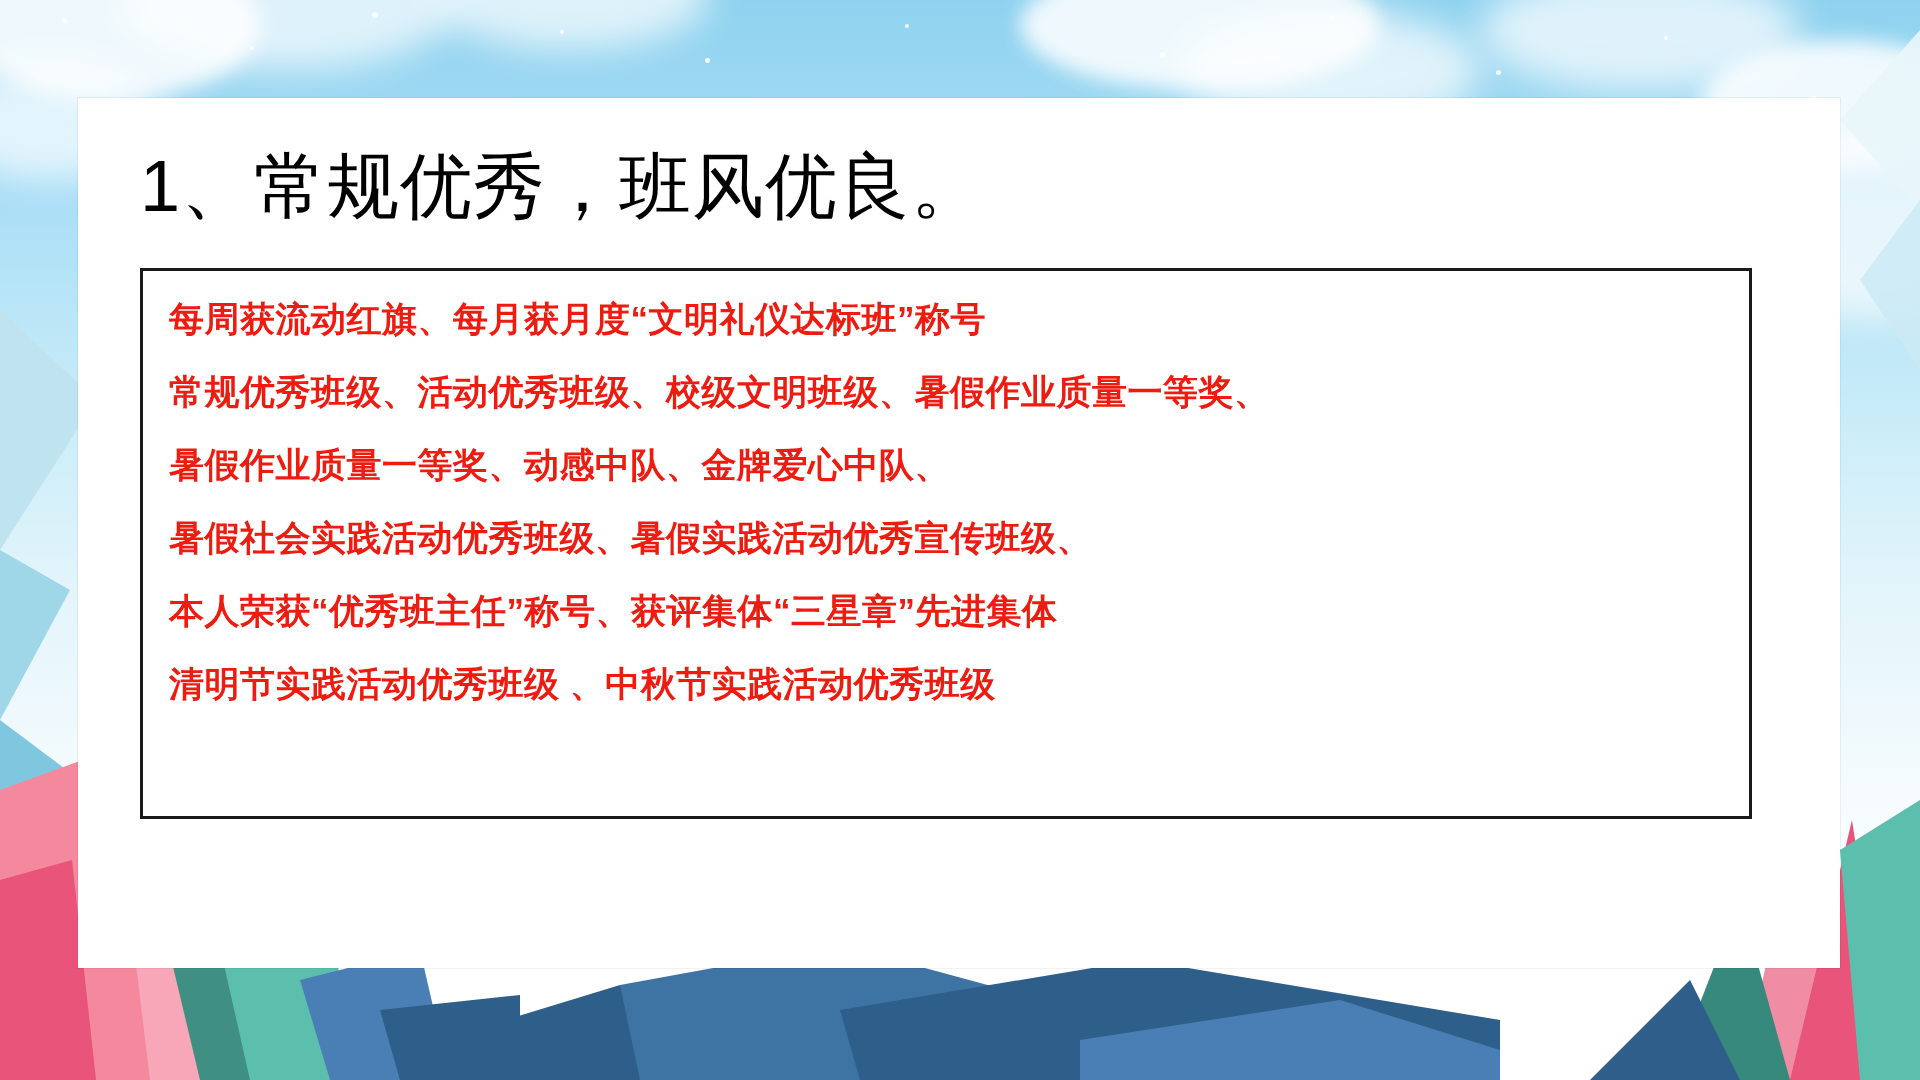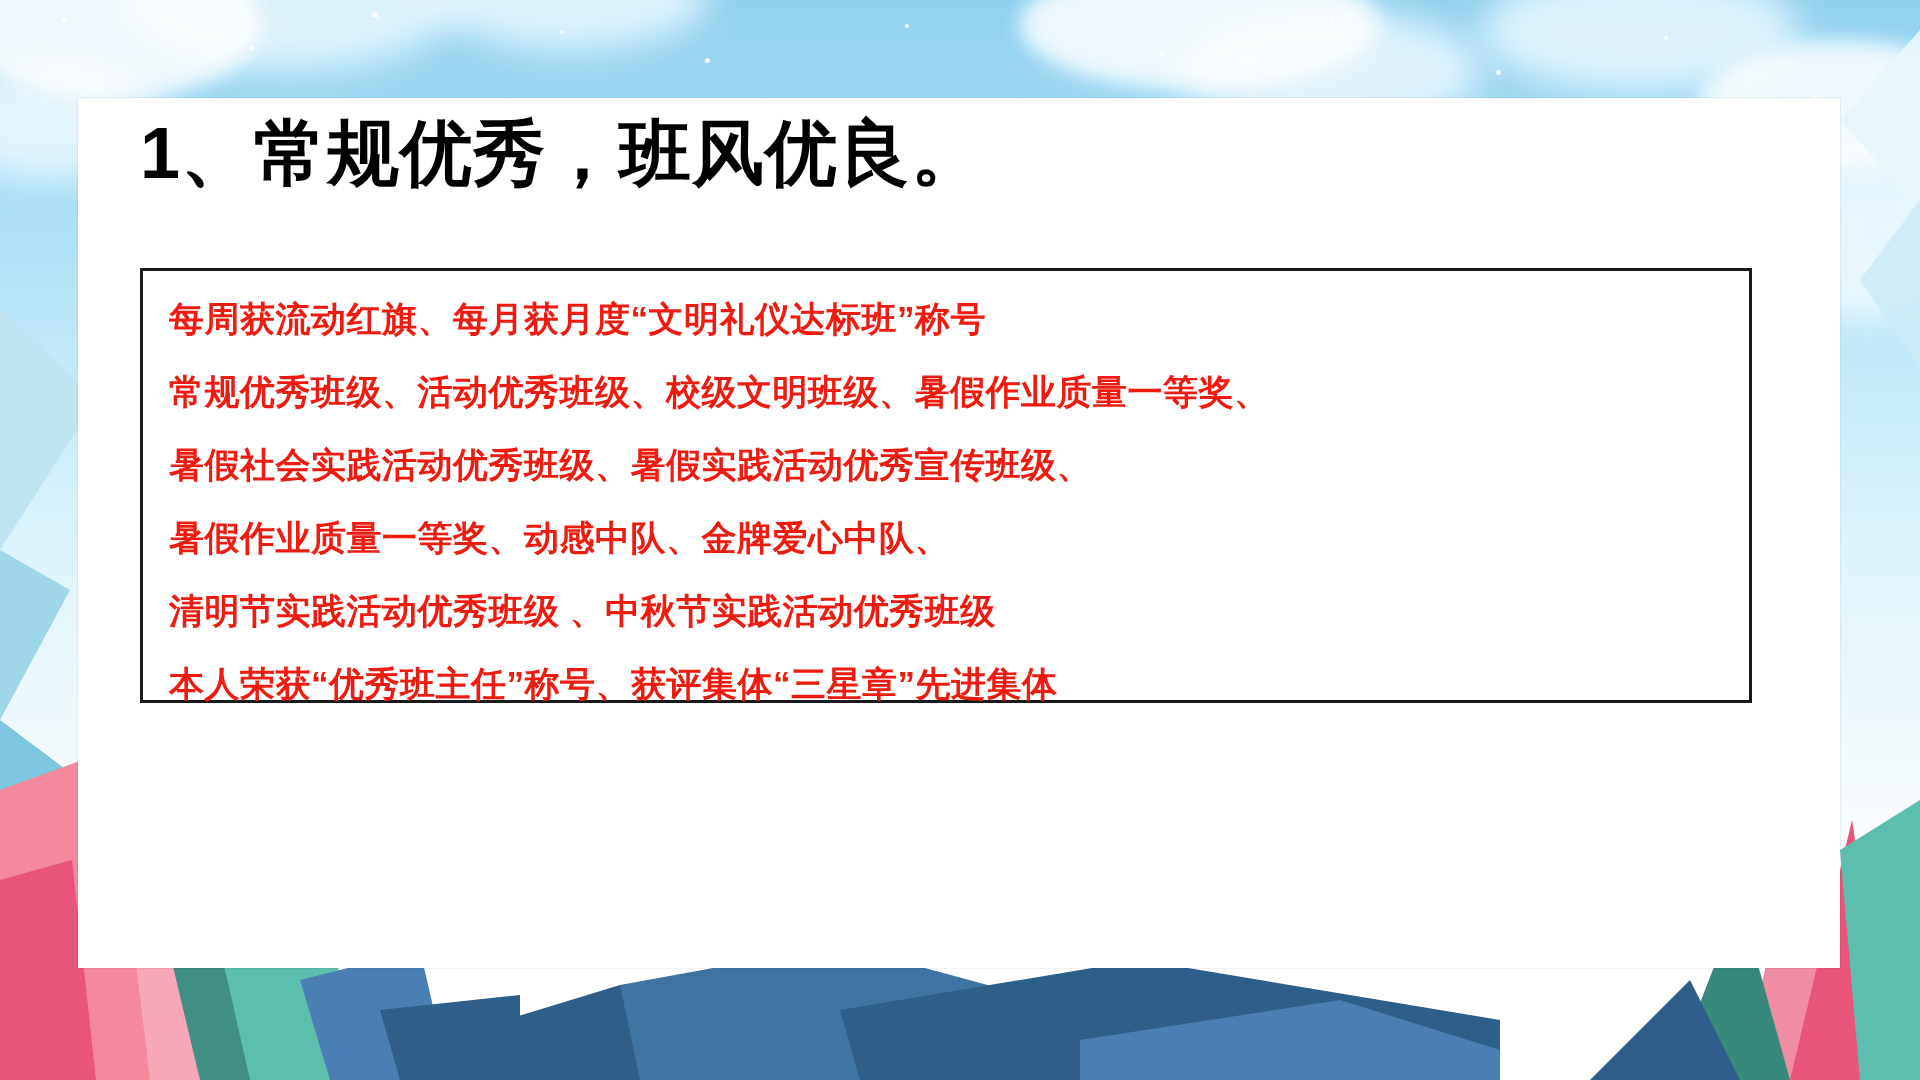--- a/index.html
+++ b/index.html
@@ -42,35 +42,35 @@
     top: 98px;
     width: 1762px;
     height: 870px;
     background: #ffffff;
     box-shadow: 0 0 0 1px rgba(0,0,0,0.05);
   }
 
   #title {
     position: absolute;
     left: 62px;
-    top: 16px;
+    top: 49px;
     font-size: 72px;
-    font-weight: 700;
+    font-weight: 400;
     color: #000000;
     letter-spacing: 1px;
     white-space: nowrap;
     line-height: 1.1;
   }
 
   #content-box {
     position: absolute;
     left: 62px;
     top: 170px;
     width: 1612px;
-    height: 435px;
+    height: 551px;
     border: 3px solid #1a1a1a;
     box-sizing: border-box;
     padding: 30px 26px 10px 26px;
   }
 
   .red-line {
     color: #ee1c10;
     font-size: 35px;
     font-weight: 700;
     line-height: 1.0;
@@ -145,21 +145,21 @@
     <polygon points="120,200 60,280 120,370" fill="#cbeaf5" opacity="0.85"></polygon>
   </svg>
 
   <div id="card">
 
     <div id="title">1、常规优秀，班风优良。</div>
 
     <div id="content-box">
       <p class="red-line">每周获流动红旗、每月获月度“文明礼仪达标班”称号</p>
       <p class="red-line">常规优秀班级、活动优秀班级、校级文明班级、暑假作业质量一等奖、</p>
+      <p class="red-line">暑假作业质量一等奖、动感中队、金牌爱心中队、</p>
       <p class="red-line">暑假社会实践活动优秀班级、暑假实践活动优秀宣传班级、</p>
-      <p class="red-line">暑假作业质量一等奖、动感中队、金牌爱心中队、</p>
+      <p class="red-line">本人荣获“优秀班主任”称号、获评集体“三星章”先进集体</p>
       <p class="red-line">清明节实践活动优秀班级 、中秋节实践活动优秀班级</p>
-      <p class="red-line">本人荣获“优秀班主任”称号、获评集体“三星章”先进集体</p>
     </div>
 
   </div>
 
 </div>
 
 </body></html>

